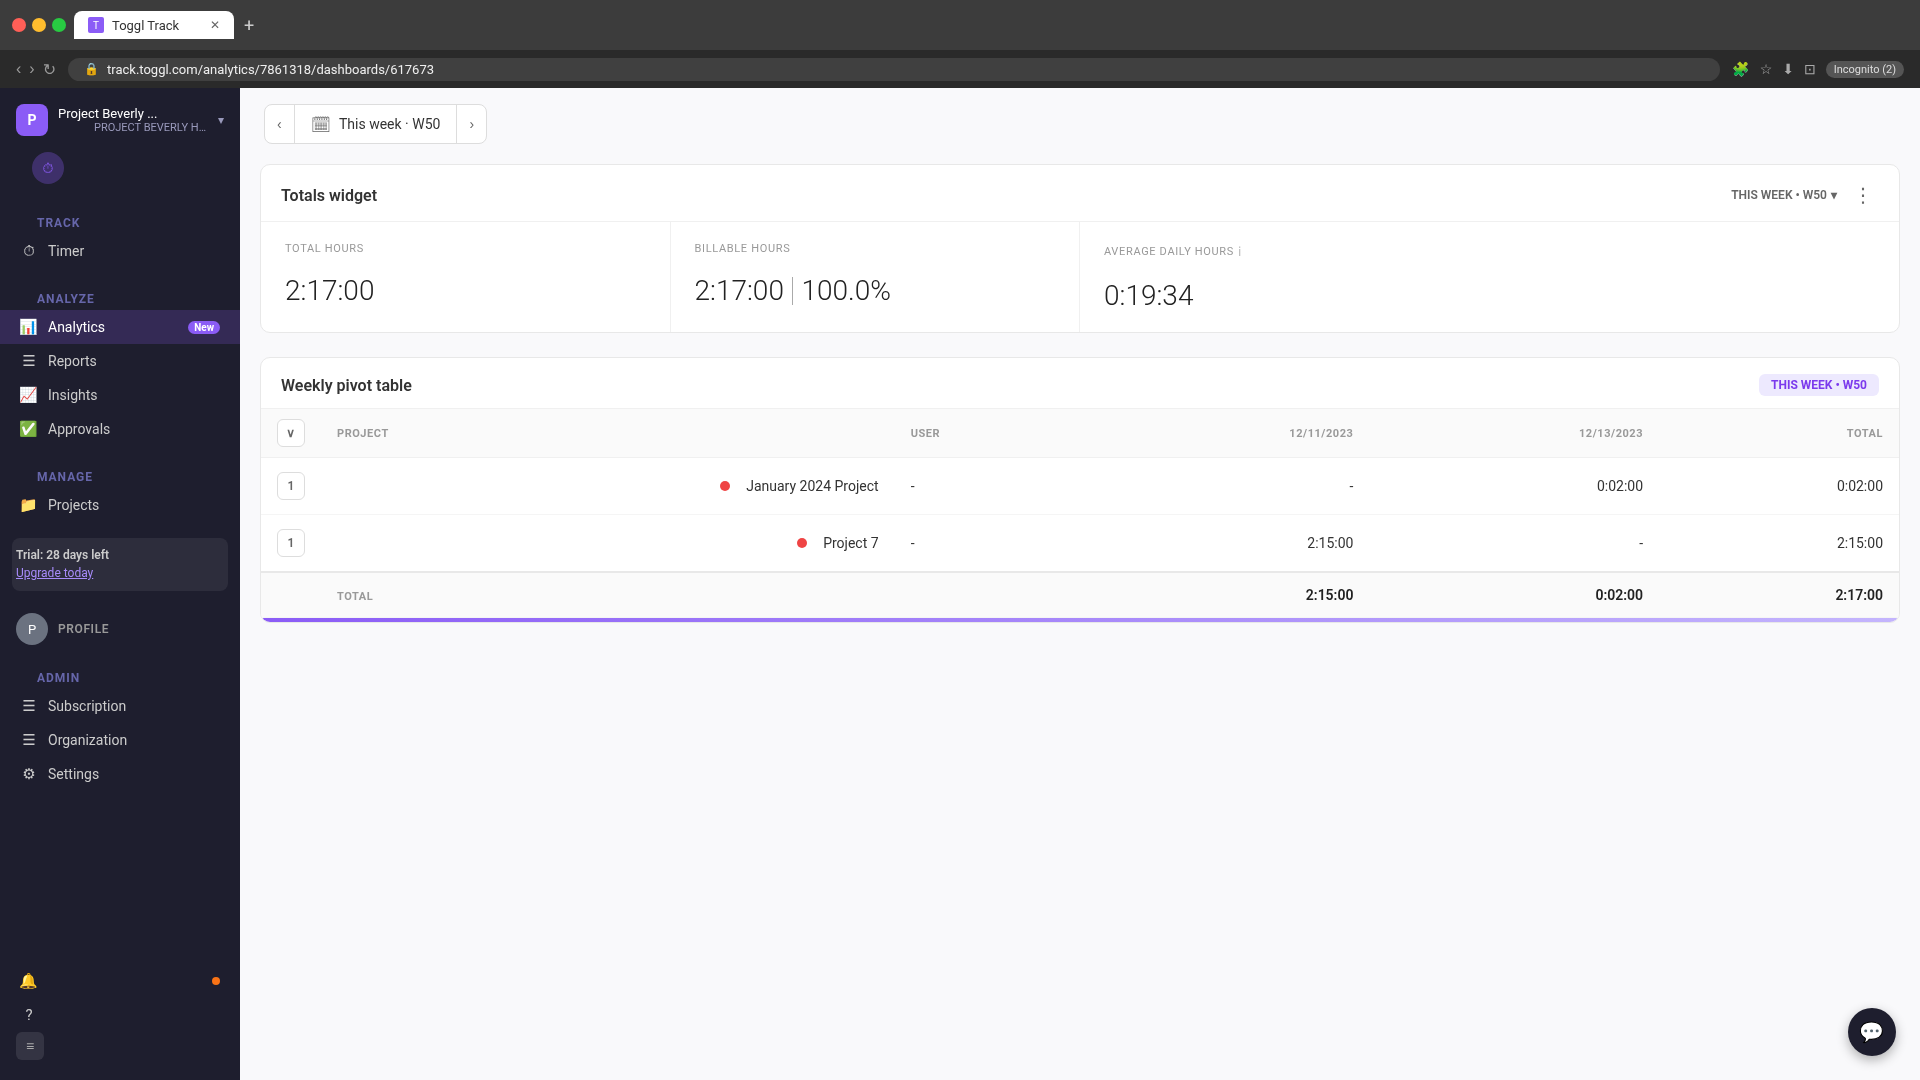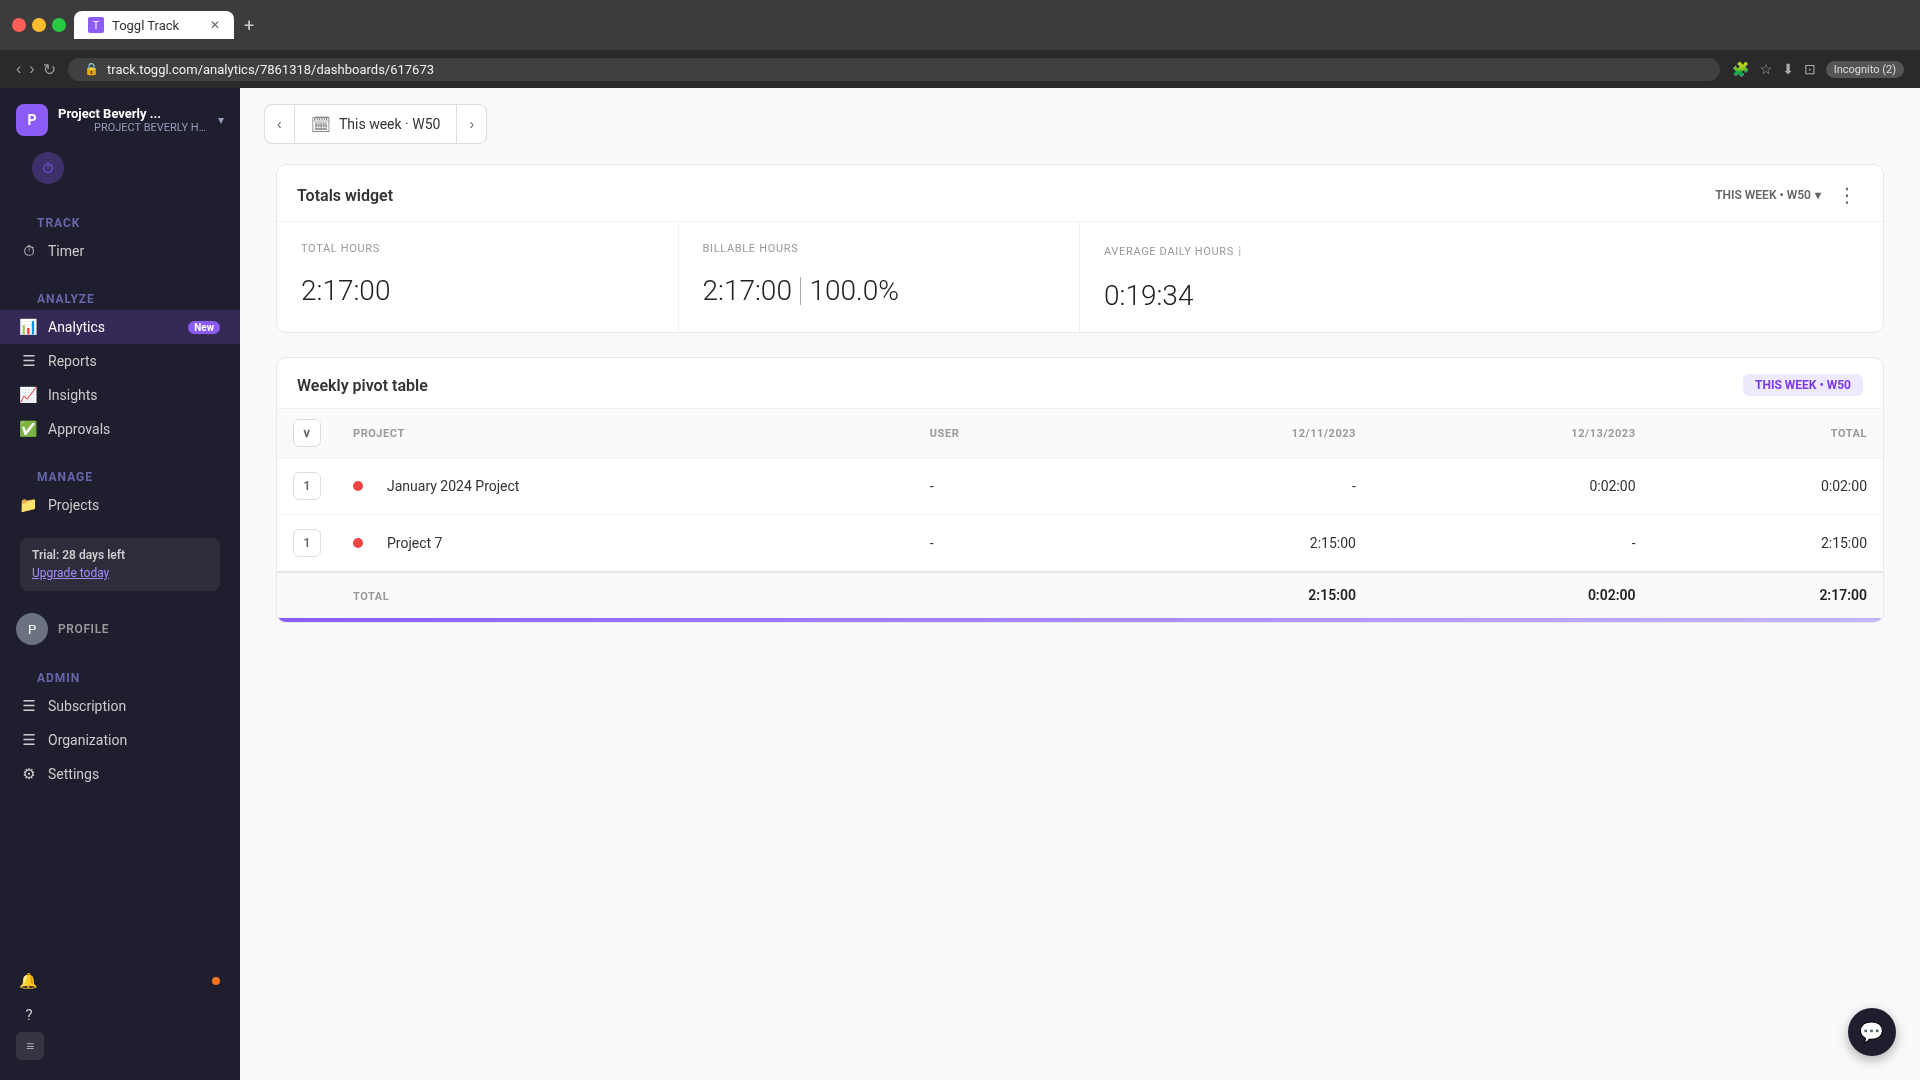--- a/index.html
+++ b/index.html
@@ -29,35 +29,35 @@
 
     
     .app { display: flex; flex: 1; overflow: hidden; }
 
     
     .sidebar { width: 240px; background: #1e1e2e; display: flex; flex-direction: column; flex-shrink: 0; overflow-y: auto; }
     .sidebar-header { padding: 16px 16px 12px; }
     .workspace { display: flex; align-items: center; gap: 10px; cursor: pointer; }
     .workspace-avatar { width: 32px; height: 32px; background: #8b5cf6; border-radius: 8px; display: flex; align-items: center; justify-content: center; color: white; font-size: 14px; font-weight: bold; flex-shrink: 0; }
     .workspace-info { flex: 1; min-width: 0; }
-    .workspace-name { color: #fff; font-size: 13px; font-weight: 700; white-space: nowrap; overflow: hidden; text-overflow: ellipsis; }
+    .workspace-name { color: #fff; font-size: 13px; font-weight: 400; white-space: nowrap; overflow: hidden; text-overflow: ellipsis; }
     .workspace-sub { color: #9999bb; font-size: 11px; white-space: nowrap; overflow: hidden; text-overflow: ellipsis; padding-left: 36px; }
     .workspace-chevron { color: #9999bb; font-size: 12px; }
     
     .sidebar-timer-icon { width: 32px; height: 32px; background: rgba(139,92,246,0.3); border-radius: 50%; display: flex; align-items: center; justify-content: center; color: #8b5cf6; font-size: 14px; margin: 4px 16px 8px; cursor: pointer; }
 
     .sidebar-section { padding: 8px 0; }
     .sidebar-section-label { color: #6666aa; font-size: 12px; font-weight: 700; letter-spacing: 0.08em; padding: 8px 37px 4px; text-transform: uppercase; }
     .sidebar-item { display: flex; align-items: center; gap: 10px; padding: 8px 20px; cursor: pointer; color: #ccc; font-size: 14px; border-radius: 0; transition: background 0.15s; }
     .sidebar-item.active { background: rgba(139,92,246,0.2); color: #fff; }
     .sidebar-item-icon { width: 18px; height: 18px; display: flex; align-items: center; justify-content: center; font-size: 15px; flex-shrink: 0; }
     .sidebar-item-label { flex: 1; }
     .new-badge { background: #8b5cf6; color: white; font-size: 10px; font-weight: 700; padding: 1px 6px; border-radius: 8px; }
 
-    .trial-box { margin: 8px 20px; background: rgba(255,255,255,0.07); border-radius: 8px; padding: 10px 12px; }
+    .trial-box { margin: 8px 12px; background: rgba(255,255,255,0.07); border-radius: 8px; padding: 10px 4px; }
     .trial-text { color: #ccc; font-size: 12px; font-weight: 600; }
     .trial-link { color: #a78bfa; font-size: 12px; cursor: pointer; text-decoration: underline; }
 
     .profile-section { display: flex; align-items: center; gap: 10px; padding: 10px 16px; margin-top: 4px; }
     .profile-avatar { width: 32px; height: 32px; background: #6b7280; border-radius: 50%; display: flex; align-items: center; justify-content: center; color: white; font-size: 13px; }
     .profile-label { color: #999; font-size: 12px; font-weight: 600; letter-spacing: 0.05em; }
 
     .sidebar-bottom { margin-top: auto; padding: 8px 0 12px; }
     .notification-dot { width: 8px; height: 8px; background: #f97316; border-radius: 50%; margin-left: auto; }
 
@@ -65,21 +65,21 @@
     .main { flex: 1; background: #f9f9fb; overflow-y: auto; display: flex; flex-direction: column; }
 
     
     .topbar { padding: 16px 24px 0; display: flex; align-items: center; gap: 12px; }
     .week-nav { display: flex; align-items: center; border: 1.5px solid #ddd; border-radius: 8px; background: white; overflow: hidden; height: 40px; }
     .week-nav-btn { background: none; border: none; color: #666; font-size: 14px; padding: 0 12px; cursor: pointer; height: 100%; display: flex; align-items: center; }
     .week-label { display: flex; align-items: center; gap: 8px; padding: 0 16px; font-size: 14px; color: #333; border-left: 1.5px solid #ddd; border-right: 1.5px solid #ddd; height: 100%; }
     .week-icon { font-size: 16px; color: #666; }
 
     
-    .content { padding: 20px 36px; display: flex; flex-direction: column; gap: 24px; }
+    .content { padding: 20px 20px; display: flex; flex-direction: column; gap: 24px; }
 
     
     .widget { background: white; border-radius: 10px; border: 1px solid #e8e8e8; overflow: hidden; }
     .widget-header { display: flex; align-items: center; justify-content: space-between; padding: 16px 20px 12px; border-bottom: 1px solid #f0f0f0; }
     .widget-title { font-size: 16px; font-weight: 600; color: #333; }
     .widget-header-right { display: flex; align-items: center; gap: 10px; }
     .widget-period { font-size: 12px; color: #666; font-weight: 600; display: flex; align-items: center; gap: 4px; cursor: pointer; }
     .widget-more { color: #666; font-size: 20px; cursor: pointer; padding: 2px 6px; border-radius: 4px; }
 
     
@@ -98,21 +98,21 @@
     .pivot-title { font-size: 16px; font-weight: 600; color: #333; }
     .pivot-period-badge { background: #ede9fe; color: #7c3aed; font-size: 12px; font-weight: 700; padding: 4px 12px; border-radius: 6px; }
 
     .pivot-table { width: 100%; border-collapse: collapse; }
     .pivot-table thead tr { border-top: 1px solid #f0f0f0; border-bottom: 1px solid #f0f0f0; }
     .pivot-table th { font-size: 11px; font-weight: 700; color: #999; letter-spacing: 0.05em; text-transform: uppercase; padding: 10px 16px; text-align: left; background: #fafafa; }
     .pivot-table th.right { text-align: right; }
     .pivot-table td { padding: 14px 16px; font-size: 14px; color: #333; border-bottom: 1px solid #f5f5f5; }
     .pivot-table td.right { text-align: right; font-variant-numeric: tabular-nums; }
     .row-num { width: 28px; height: 28px; border: 1.5px solid #ddd; border-radius: 6px; display: flex; align-items: center; justify-content: center; font-size: 12px; font-weight: 600; color: #666; flex-shrink: 0; }
-    .project-cell { display: flex; align-items: center; gap: 24px; }
+    .project-cell { display: flex; align-items: center; gap: 16px; justify-content: flex-end; }
     .project-dot { width: 10px; height: 10px; border-radius: 50%; flex-shrink: 0; }
     .project-dot.red { background: #ef4444; }
     .expand-btn { width: 28px; height: 28px; border: 1.5px solid #ddd; border-radius: 6px; display: flex; align-items: center; justify-content: center; font-size: 12px; color: #666; cursor: pointer; background: white; flex-shrink: 0; }
     .total-row { background: #fafafa; }
     .total-row td { font-weight: 600; color: #222; border-top: 2px solid #e8e8e8; }
     .total-row-label { color: #999; font-size: 11px; font-weight: 700; letter-spacing: 0.05em; text-transform: uppercase; }
     .pivot-bottom-line { height: 4px; background: linear-gradient(to right, #8b5cf6, #c4b5fd); border-radius: 0 0 8px 8px; }
 
     
     .chat-btn { position: fixed; bottom: 24px; right: 24px; width: 48px; height: 48px; background: #1e1e2e; border-radius: 50%; display: flex; align-items: center; justify-content: center; color: white; font-size: 20px; cursor: pointer; box-shadow: 0 4px 12px rgba(0,0,0,0.3); }

